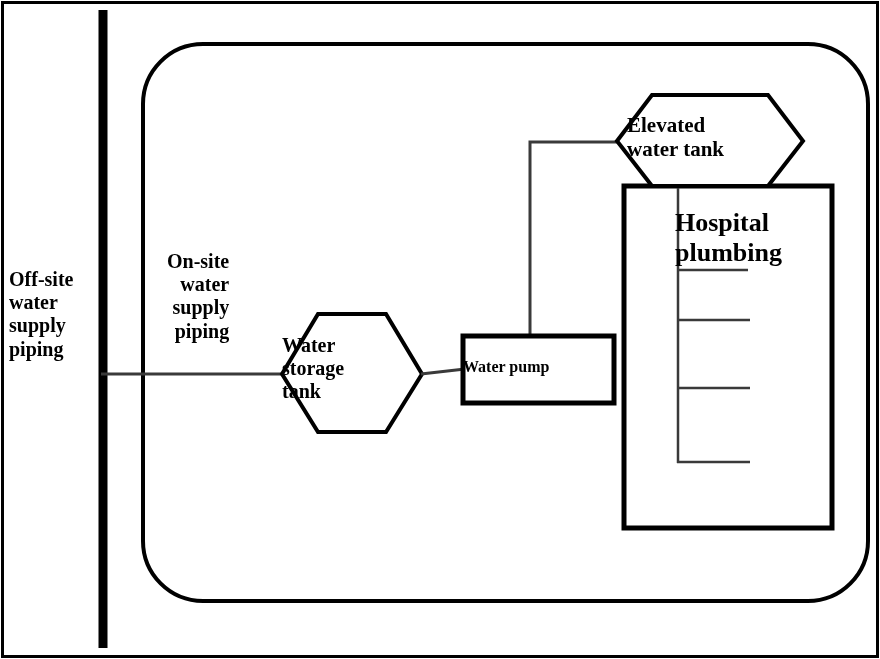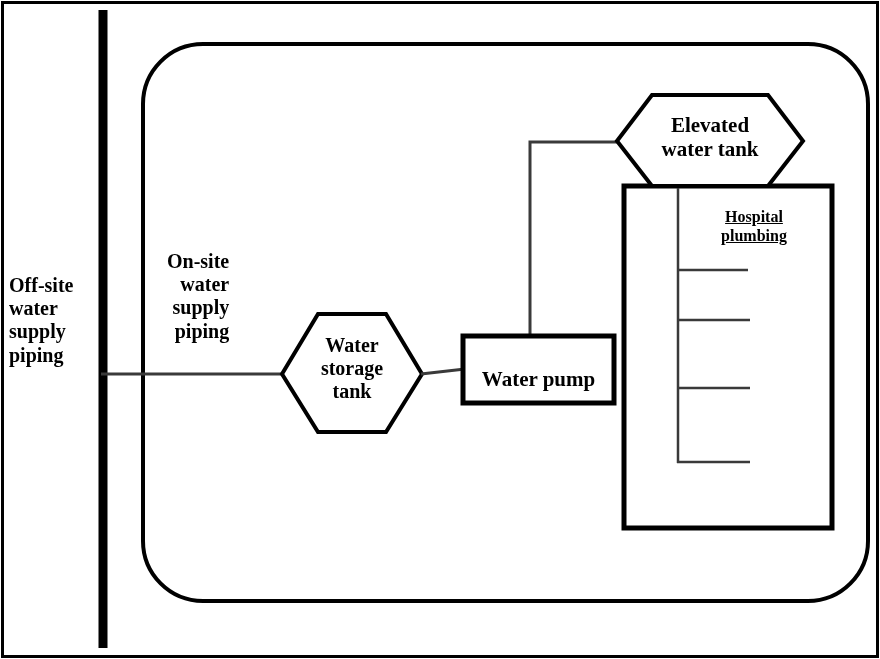--- a/index.html
+++ b/index.html
@@ -31,58 +31,57 @@
     font-family: "Liberation Serif", "DejaVu Serif", serif;
     font-weight: bold;
     color: #000000;
     white-space: pre-line;
     line-height: 1.16;
     letter-spacing: 0px;
   }
   
   #label-offsite {
     left: 9px;
-    top: 274px;
+    top: 268px;
     font-size: 20px;
     text-align: left;
   }
   #label-onsite {
     left: 167px;
     top: 250px;
     font-size: 20px;
     text-align: right;
   }
   
   .node-label {
-    text-align: center;
+    text-align: left;
     font-size: 20px;
   }
   #label-water-storage-tank {
     left: 282px;
     top: 334px;
     width: 140px;
   }
   #label-water-pump {
     left: 463px;
-    top: 367px;
+    top: 358px;
     width: 151px;
-    font-size: 21px;
+    font-size: 16px;
   }
   #label-elevated-water-tank {
     left: 627px;
     top: 113px;
     width: 166px;
     font-size: 21px;
   }
   #label-hospital-plumbing {
     left: 675px;
     top: 208px;
     width: 158px;
-    font-size: 16px;
-    text-decoration: underline;
+    font-size: 26px;
   }
 </style>
 </head>
 <body>
 
 <div id="diagram-root">
 
   <svg id="diagram-svg" viewBox="0 0 880 659" xmlns="http://www.w3.org/2000/svg">
 
     <rect x="2.5" y="2.5" width="875" height="654" fill="#ffffff" stroke="#000000" stroke-width="3"></rect>

